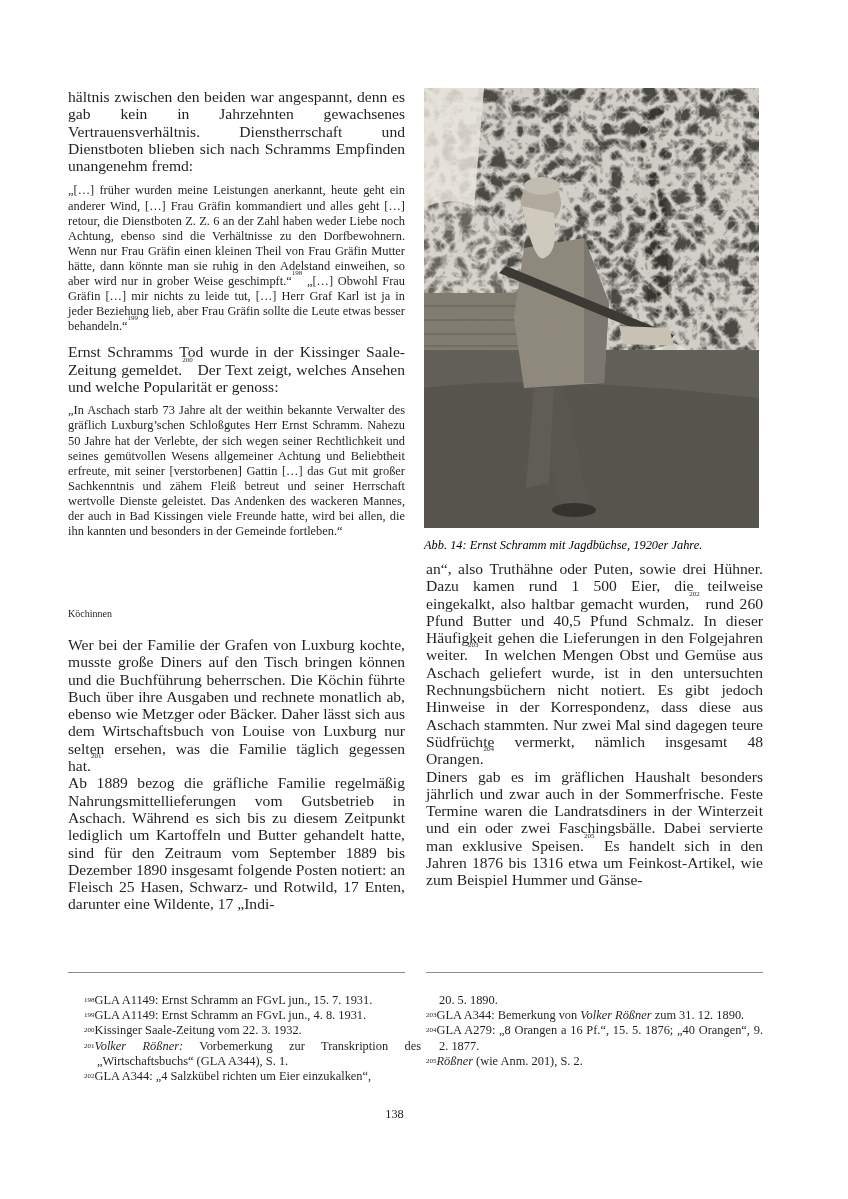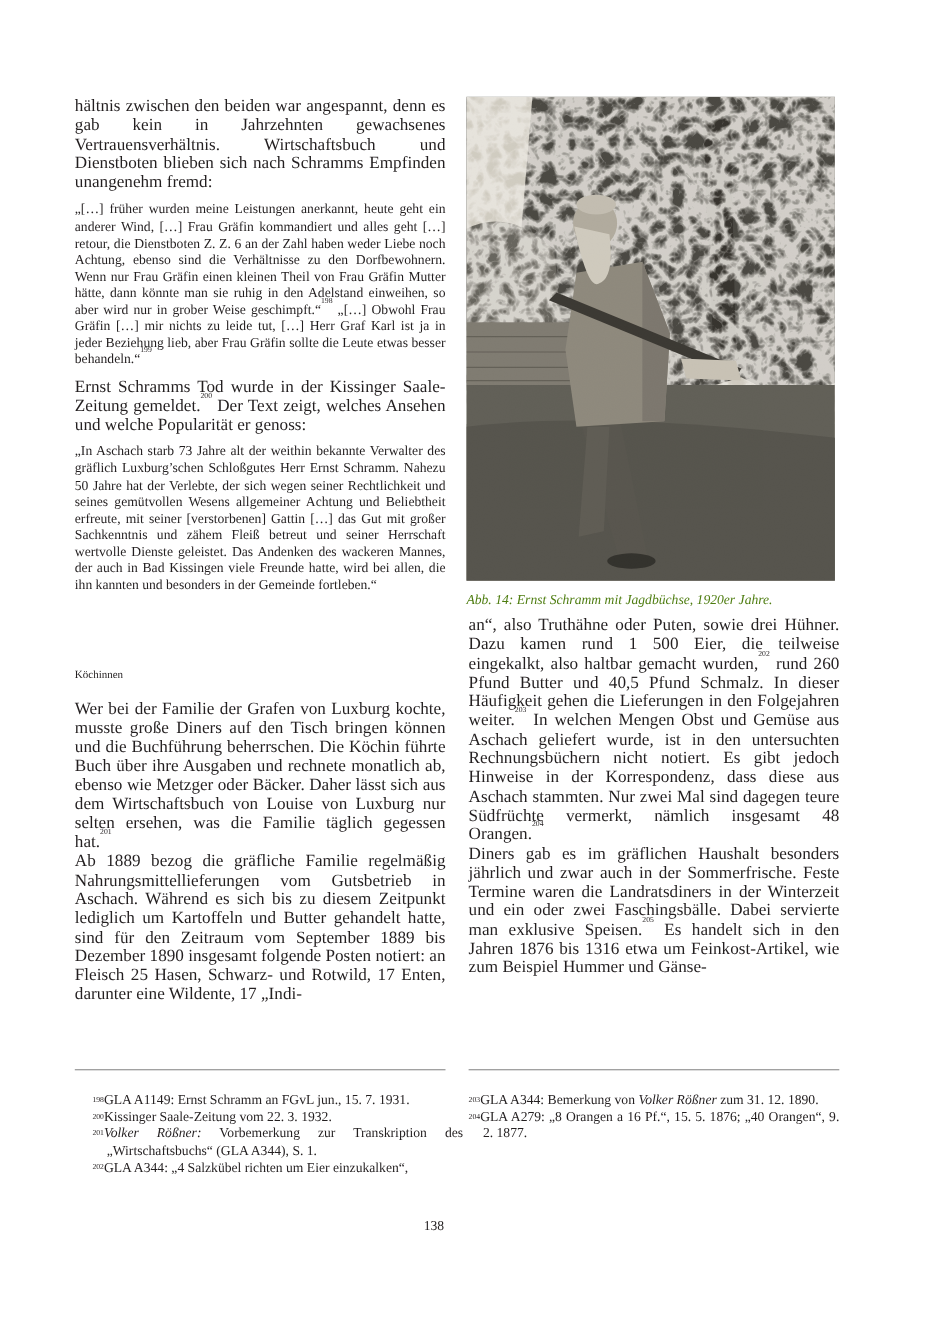--- a/index.html
+++ b/index.html
@@ -9,36 +9,36 @@
   .col { position:absolute; }
   .body-text { font-family:"Liberation Serif", serif; font-size:15.6px; line-height:17.3px;
                text-align:justify; hyphens:manual; margin:0; }
   .quote { font-family:"Liberation Serif", serif; font-size:12.4px; line-height:15.1px;
            text-align:justify; margin:0; }
   sup { font-size:7px; vertical-align:top; position:relative; top:-1px; line-height:0; }
   .heading { font-family:"Liberation Serif", serif; font-size:10px; margin:0; }
   .photo { position:absolute; left:424px; top:88px; width:335px; height:440px; overflow:hidden;
            background:#6a6a62; }
   .caption { position:absolute; left:424px; top:538px; width:340px;
-             font-family:"Liberation Serif", serif; font-style:italic; font-size:12.4px; color:#4d7c0f; }
+             font-family:"Liberation Serif", serif; font-style:italic; font-size:12.4px; color:#000000; }
   .rule { position:absolute; top:972px; height:1px; background:#8a8a8a; }
   .fn { font-family:"Liberation Serif", serif; font-size:12.4px; line-height:15.2px; text-align:justify; }
   .fn-item { padding-left:13px; text-indent:-13px; }
   .fn-num { font-size:7px; vertical-align:top; position:relative; top:0px; }
   .page-num { position:absolute; left:0; width:789px; top:1107px; text-align:center;
               font-family:"Liberation Serif", serif; font-size:12.4px; }
   i { font-style:italic; }
 </style>
 </head>
 <body>
 
 <div class="page">
 
   <div class="col" style="left:68px; top:88px; width:337px;">
-    <p class="body-text" style="text-align:justify;">hältnis zwischen den beiden war angespannt, denn es gab kein in Jahrzehnten gewachsenes Vertrauensverhältnis. Wirtschaftsbuch und Dienstboten blieben sich nach Schramms Empfinden unangenehm fremd:</p>
+    <p class="body-text" style="text-align:justify;">hältnis zwischen den beiden war angespannt, denn es gab kein in Jahrzehnten gewachsenes Vertrauensverhältnis. Dienstherrschaft und Dienstboten blieben sich nach Schramms Empfinden unangenehm fremd:</p>
     <p class="quote" style="margin-top:9px;">
       <span>„[…] früher wurden meine Leistungen anerkannt, heute geht ein anderer Wind, […] Frau Gräfin kommandiert und alles geht […] retour, die Dienstboten Z. Z. 6 an der Zahl haben weder Liebe noch Achtung, ebenso sind die Verhältnisse zu den Dorfbewohnern. Wenn nur Frau Gräfin einen kleinen Theil von Frau Gräfin Mutter hätte, dann könnte man sie ruhig in den Adelstand einweihen, so aber wird nur in grober Weise geschimpft.“</span><sup>198</sup><span> „[…] Obwohl Frau Gräfin […] mir nichts zu leide tut, […] Herr Graf Karl ist ja in jeder Beziehung lieb, aber Frau Gräfin sollte die Leute etwas besser behandeln.“</span><sup>199</sup>
     </p>
     <p class="body-text" style="margin-top:9px;">
       <span>Ernst Schramms Tod wurde in der Kissinger Saale-Zeitung gemeldet.</span><sup>200</sup><span> Der Text zeigt, welches Ansehen und welche Popularität er genoss:</span>
     </p>
     <p class="quote" style="margin-top:8px;">„In Aschach starb 73 Jahre alt der weithin bekannte Verwalter des gräflich Luxburg’schen Schloßgutes Herr Ernst Schramm. Nahezu 50 Jahre hat der Verlebte, der sich wegen seiner Rechtlichkeit und seines gemütvollen Wesens allgemeiner Achtung und Beliebtheit erfreute, mit seiner [verstorbenen] Gattin […] das Gut mit großer Sachkenntnis und zähem Fleiß betreut und seiner Herrschaft wertvolle Dienste geleistet. Das Andenken des wackeren Mannes, der auch in Bad Kissingen viele Freunde hatte, wird bei allen, die ihn kannten und besonders in der Gemeinde fortleben.“</p>
   </div>
 
   <div class="photo" title="Ernst Schramm walking through a garden carrying a hunting rifle, sepia photograph">
@@ -113,24 +113,27 @@
     <p class="body-text" style="margin-top:0;">
       <span>Diners gab es im gräflichen Haushalt besonders jährlich und zwar auch in der Sommerfrische. Feste Termine waren die Landratsdiners in der Winterzeit und ein oder zwei Faschingsbälle. Dabei servierte man exklusive Speisen.</span><sup>205</sup><span> Es handelt sich in den Jahren 1876 bis 1316 etwa um Feinkost-Artikel, wie zum Beispiel Hummer und Gänse-</span>
     </p>
   </div>
 
   <div class="rule" style="left:68px; width:337px;"></div>
   <div class="rule" style="left:426px; width:337px;"></div>
 
   <div class="col fn" style="left:68px; top:993px; width:337px;margin-left:16px;">
     <div class="fn-item"><span class="fn-num">198</span><span>GLA A1149: Ernst Schramm an FGvL jun., 15. 7. 1931.</span></div>
+    <div class="fn-item"><span class="fn-num">199</span><span>GLA A1149: Ernst Schramm an FGvL jun., 4. 8. 1931.</span></div>
     <div class="fn-item"><span class="fn-num">200</span><span>Kissinger Saale-Zeitung vom 22. 3. 1932.</span></div>
     <div class="fn-item"><span class="fn-num">201</span><i>Volker Rößner:</i><span> Vorbemerkung zur Transkription des „Wirtschaftsbuchs“ (GLA A344), S. 1.</span></div>
     <div class="fn-item"><span class="fn-num">202</span><span>GLA A344: „4 Salzkübel richten um Eier einzukalken“,</span></div>
   </div>
 
   <div class="col fn" style="left:426px; top:993px; width:337px;">
+    <div class="fn-item" style="padding-left:13px; text-indent:0;"><span>20. 5. 1890.</span></div>
     <div class="fn-item"><span class="fn-num">203</span><span>GLA A344: Bemerkung von </span><i>Volker Rößner</i><span> zum 31. 12. 1890.</span></div>
     <div class="fn-item"><span class="fn-num">204</span><span>GLA A279: „8 Orangen a 16 Pf.“, 15. 5. 1876; „40 Orangen“, 9. 2. 1877.</span></div>
+    <div class="fn-item"><span class="fn-num">205</span><i>Rößner</i><span> (wie Anm. 201), S. 2.</span></div>
   </div>
 
   <div class="page-num">138</div>
 </div>
 
 </body></html>

